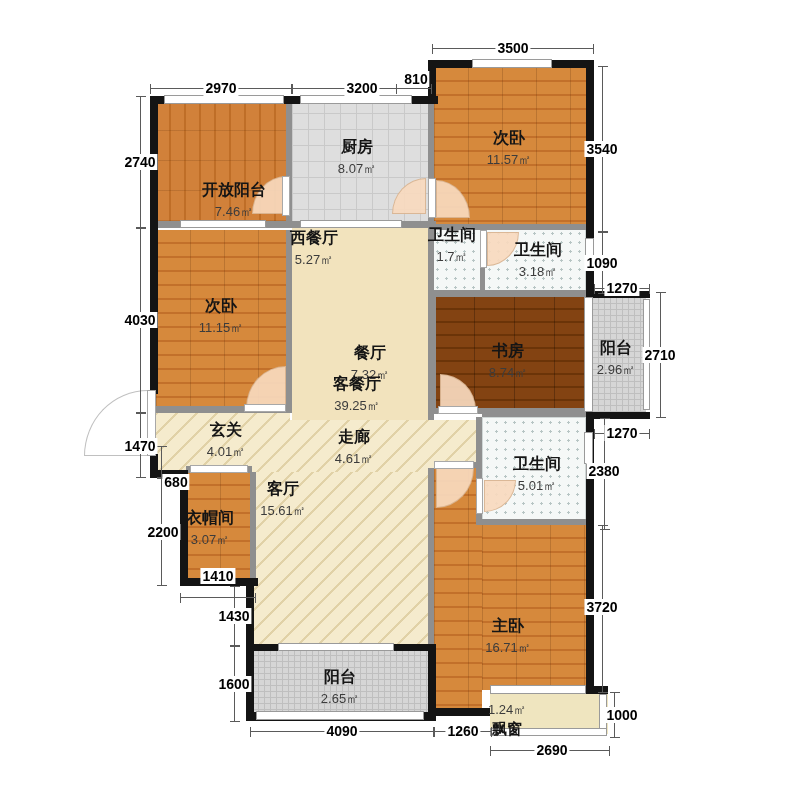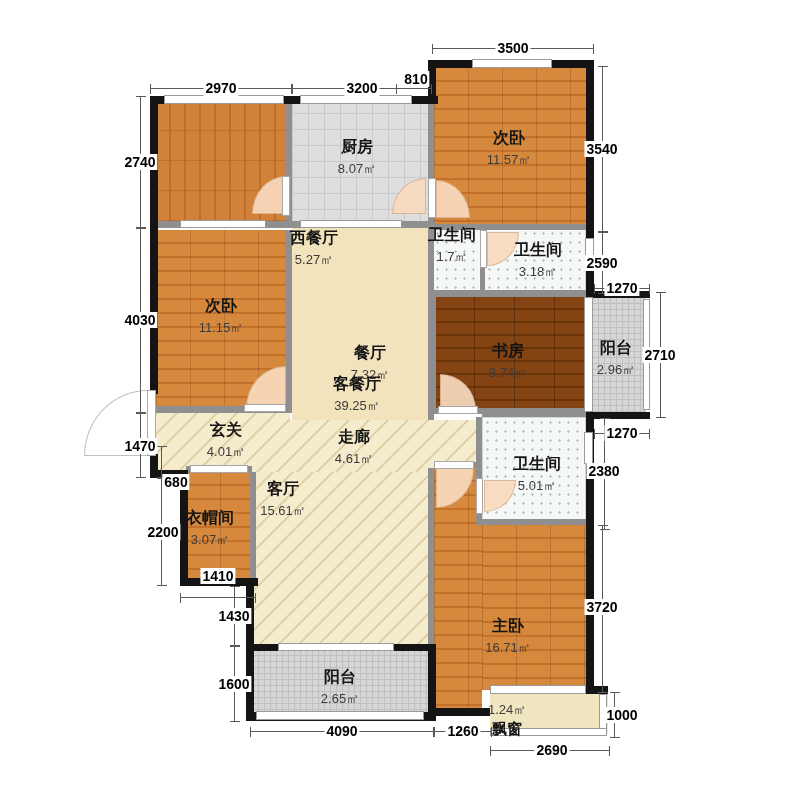--- a/index.html
+++ b/index.html
@@ -149,20 +149,24 @@
   <div class="leaf" style="left:438px;top:406px;width:40px;height:8px"></div>
 
   <div class="arc" style="left:484px;top:480px;width:32px;height:32px;border-radius:0 0 100% 0"></div>
   <div class="leaf" style="left:476px;top:478px;width:7px;height:36px"></div>
 
   <div class="arc" style="left:436px;top:468px;width:38px;height:40px;border-radius:0 0 100% 0"></div>
   <div class="leaf" style="left:434px;top:461px;width:40px;height:8px"></div>
 
   <div class="leaf" style="left:190px;top:465px;width:58px;height:8px"></div>
 
+  <div class="rlabel" style="left:234px;top:200px">
+    <span class="nm">开放阳台</span>
+    <span class="ar">7.46㎡</span>
+  </div>
   <div class="rlabel" style="left:357px;top:157px">
     <span class="nm">厨房</span>
     <span class="ar">8.07㎡</span>
   </div>
   <div class="rlabel" style="left:509px;top:148px">
     <span class="nm">次卧</span>
     <span class="ar">11.57㎡</span>
   </div>
   <div class="rlabel" style="left:314px;top:248px">
     <span class="nm">西餐厅</span>
@@ -261,21 +265,21 @@
   <div class="dimlab" style="left:513px;top:48px">3500</div>
   <div class="dimlab" style="left:140px;top:162px">2740</div>
   <div class="dimlab" style="left:140px;top:320px">4030</div>
   <div class="dimlab" style="left:140px;top:446px">1470</div>
   <div class="dimlab" style="left:176px;top:482px">680</div>
   <div class="dimlab" style="left:163px;top:532px">2200</div>
   <div class="dimlab" style="left:218px;top:576px">1410</div>
   <div class="dimlab" style="left:234px;top:616px">1430</div>
   <div class="dimlab" style="left:234px;top:684px">1600</div>
   <div class="dimlab" style="left:602px;top:149px">3540</div>
-  <div class="dimlab" style="left:602px;top:263px">2590</div>
+  <div class="dimlab" style="left:602px;top:263px">1090</div>
   <div class="dimlab" style="left:622px;top:288px">1270</div>
   <div class="dimlab" style="left:660px;top:355px">2710</div>
   <div class="dimlab" style="left:622px;top:433px">1270</div>
   <div class="dimlab" style="left:604px;top:471px">2380</div>
   <div class="dimlab" style="left:602px;top:607px">3720</div>
   <div class="dimlab" style="left:622px;top:715px">1000</div>
   <div class="dimlab" style="left:342px;top:731px">4090</div>
   <div class="dimlab" style="left:463px;top:731px">1260</div>
   <div class="dimlab" style="left:552px;top:750px">2690</div>
 

